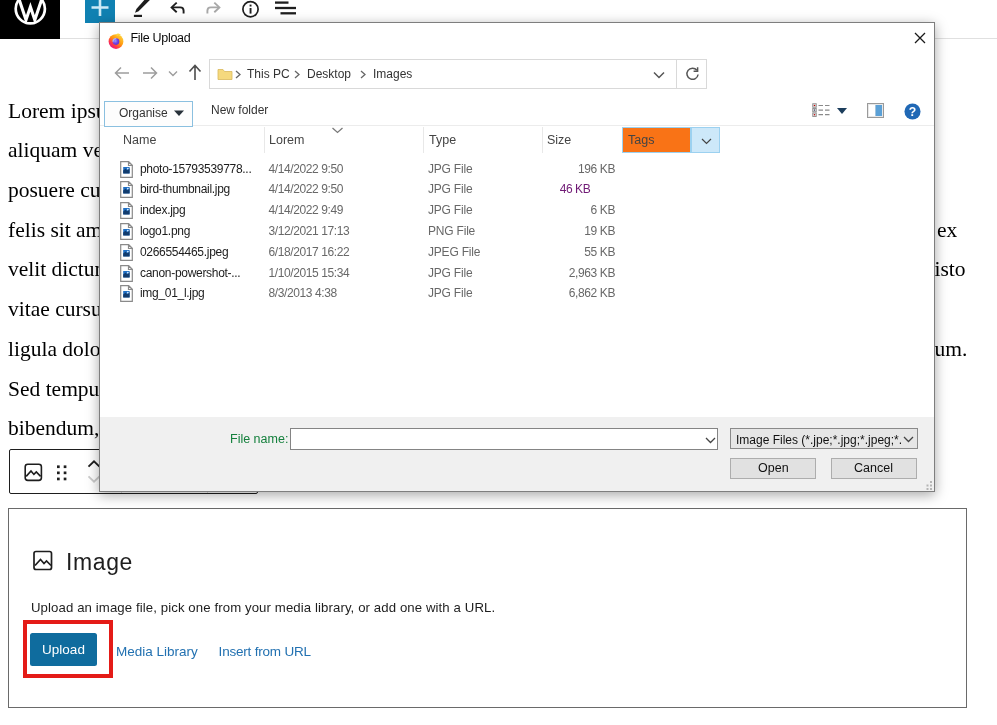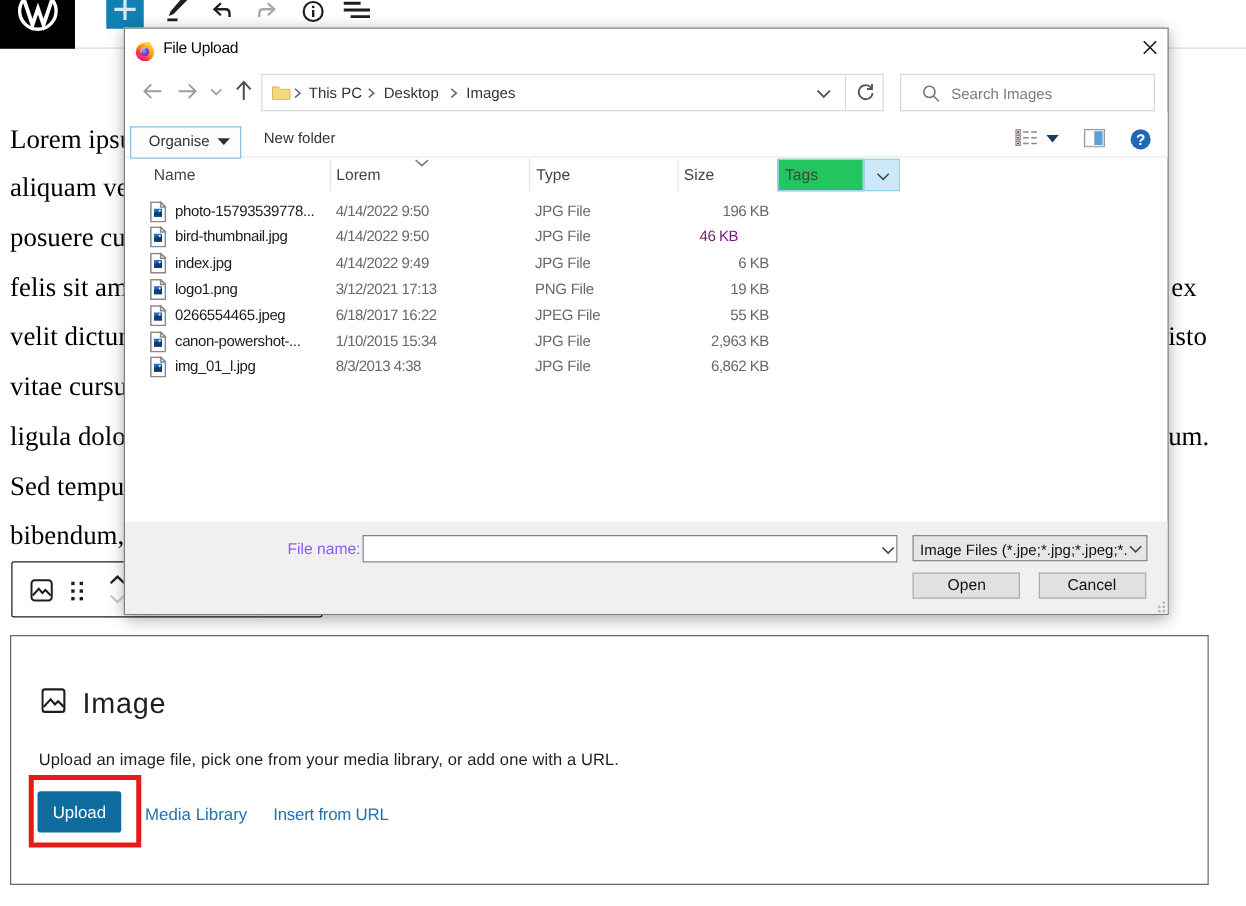--- a/index.html
+++ b/index.html
@@ -155,27 +155,20 @@
     <svg class="a" style="left:442px;top:10.5px;" width="14" height="9" viewBox="0 0 14 9">
       <path d="M2 1.5 L7 6.5 L12 1.5" fill="none" stroke="#555" stroke-width="1.5"></path>
     </svg>
   </div>
   <div class="a" style="left:577px;top:36px;width:30px;height:30px;border:1px solid #d9d9d9;border-left:none;background:#fff;">
     <svg class="a" style="left:7px;top:6px;" width="17" height="17" viewBox="0 0 17 17">
       <path d="M12.9 4.2 A5.6 5.6 0 1 0 14.1 8.5" fill="none" stroke="#555" stroke-width="1.5"></path>
       <path d="M13.6 1.2 V5.2 H9.6" fill="none" stroke="#555" stroke-width="1.5"></path>
     </svg>
   </div>
-  <div class="a" style="left:620px;top:36px;width:204px;height:30px;border:1px solid #d9d9d9;background:#fff;">
-    <svg class="a" style="left:16px;top:7px;" width="16" height="16" viewBox="0 0 16 16">
-      <circle cx="6.5" cy="6.5" r="4.5" fill="none" stroke="#777" stroke-width="1.3"></circle>
-      <path d="M10 10 L14 14" stroke="#777" stroke-width="1.3"></path>
-    </svg>
-    <div class="a" style="left:40px;top:8px;font-size:12px;color:#7a7a7a;">Search Images</div>
-  </div>
 
   <div class="a" style="left:0;top:67px;width:834px;height:35.5px;background:#fff;border-bottom:1px solid #ececec;"></div>
   <div class="a" style="left:4px;top:78px;width:89px;height:26px;border:1px solid #8bc0e0;background:#fdfdfd;">
     <div class="a" style="left:14px;top:3.5px;font-size:12px;color:#333;">Organise</div>
     <svg class="a" style="left:68px;top:8px;" width="12" height="7" viewBox="0 0 12 7">
       <path d="M1 0.5 L6 6 L11 0.5 Z" fill="#27313a"></path>
     </svg>
   </div>
   <div class="a" style="left:111px;top:79.5px;font-size:12px;color:#333;">New folder</div>
   <svg class="a" style="left:712px;top:80px;" width="18" height="14" viewBox="0 0 18 14">
@@ -204,21 +197,21 @@
     <div class="a" style="left:23px;top:6px;">Name</div>
     <div class="a" style="left:169px;top:6px;">Lorem</div>
     <div class="a" style="left:329px;top:6px;">Type</div>
     <div class="a" style="left:447px;top:6px;">Size</div>
     <div class="a" style="left:164px;top:0;width:1px;height:26px;background:#e8e8e8;"></div>
     <div class="a" style="left:323px;top:0;width:1px;height:26px;background:#e8e8e8;"></div>
     <div class="a" style="left:442px;top:0;width:1px;height:26px;background:#e8e8e8;"></div>
     <svg class="a" style="left:231px;top:-0.5px;" width="13" height="7" viewBox="0 0 13 7">
       <path d="M1.5 1 L6.5 5.5 L11.5 1" fill="none" stroke="#7a7a7a" stroke-width="1.3"></path>
     </svg>
-    <div class="a" style="left:522px;top:0;width:69px;height:26px;background:#22c55e;border:1px solid #9cd1f0;">
+    <div class="a" style="left:522px;top:0;width:69px;height:26px;background:#f97316;border:1px solid #9cd1f0;">
       <div class="a" style="left:5px;top:5px;">Tags</div>
     </div>
     <div class="a" style="left:591px;top:0;width:29px;height:26px;background:#cde8f9;border:1px solid #9cd1f0;">
       <svg class="a" style="left:9px;top:10px;" width="11" height="7" viewBox="0 0 11 7">
         <path d="M1 1 L5.5 5.5 L10 1" fill="none" stroke="#444" stroke-width="1.2"></path>
       </svg>
     </div>
   </div>
 
   <div id="rows">
@@ -309,21 +302,21 @@
   <circle cx="7.8" cy="7.6" r="0.9" fill="#cfe8ff"></circle>
 </svg>
     <div class="a" style="left:40px;top:2px;letter-spacing:-0.3px;">img_01_l.jpg</div>
     <div class="a" style="left:168.5px;top:2px;letter-spacing:-0.4px;color:#686868;">8/3/2013 4:38</div>
     <div class="a" style="left:328px;top:2px;letter-spacing:-0.2px;color:#686868;">JPG File</div>
     <div class="a" style="left:435px;top:2px;width:80px;text-align:right;letter-spacing:-0.4px;color:#686868;">6,862 KB</div>
   </div>
   </div>
 
   <div class="a" style="left:0;top:394px;width:834px;height:74px;background:#f0f0f0;"></div>
-  <div class="a" style="left:130px;top:409px;font-size:12.5px;color:#8b5cf6;">File name:</div>
+  <div class="a" style="left:130px;top:409px;font-size:12.5px;color:#15803d;">File name:</div>
   <div class="a" style="left:190px;top:405px;width:428px;height:22px;background:#fff;border:1px solid #848484;">
     <svg class="a" style="left:414px;top:8px;" width="11" height="7" viewBox="0 0 11 7">
       <path d="M1 1 L5.5 5.5 L10 1" fill="none" stroke="#444" stroke-width="1.3"></path>
     </svg>
   </div>
   <div class="a" style="left:630px;top:405px;width:188px;height:21px;background:#e6e6e6;border:1px solid #8a8a8a;">
     <div class="a" style="left:5px;top:4px;font-size:12px;color:#111;white-space:nowrap;overflow:hidden;width:167px;">Image Files (*.jpe;*.jpg;*.jpeg;*.</div>
     <svg class="a" style="left:172px;top:7px;" width="11" height="7" viewBox="0 0 11 7">
       <path d="M1 1 L5.5 5.5 L10 1" fill="none" stroke="#444" stroke-width="1.3"></path>
     </svg>

